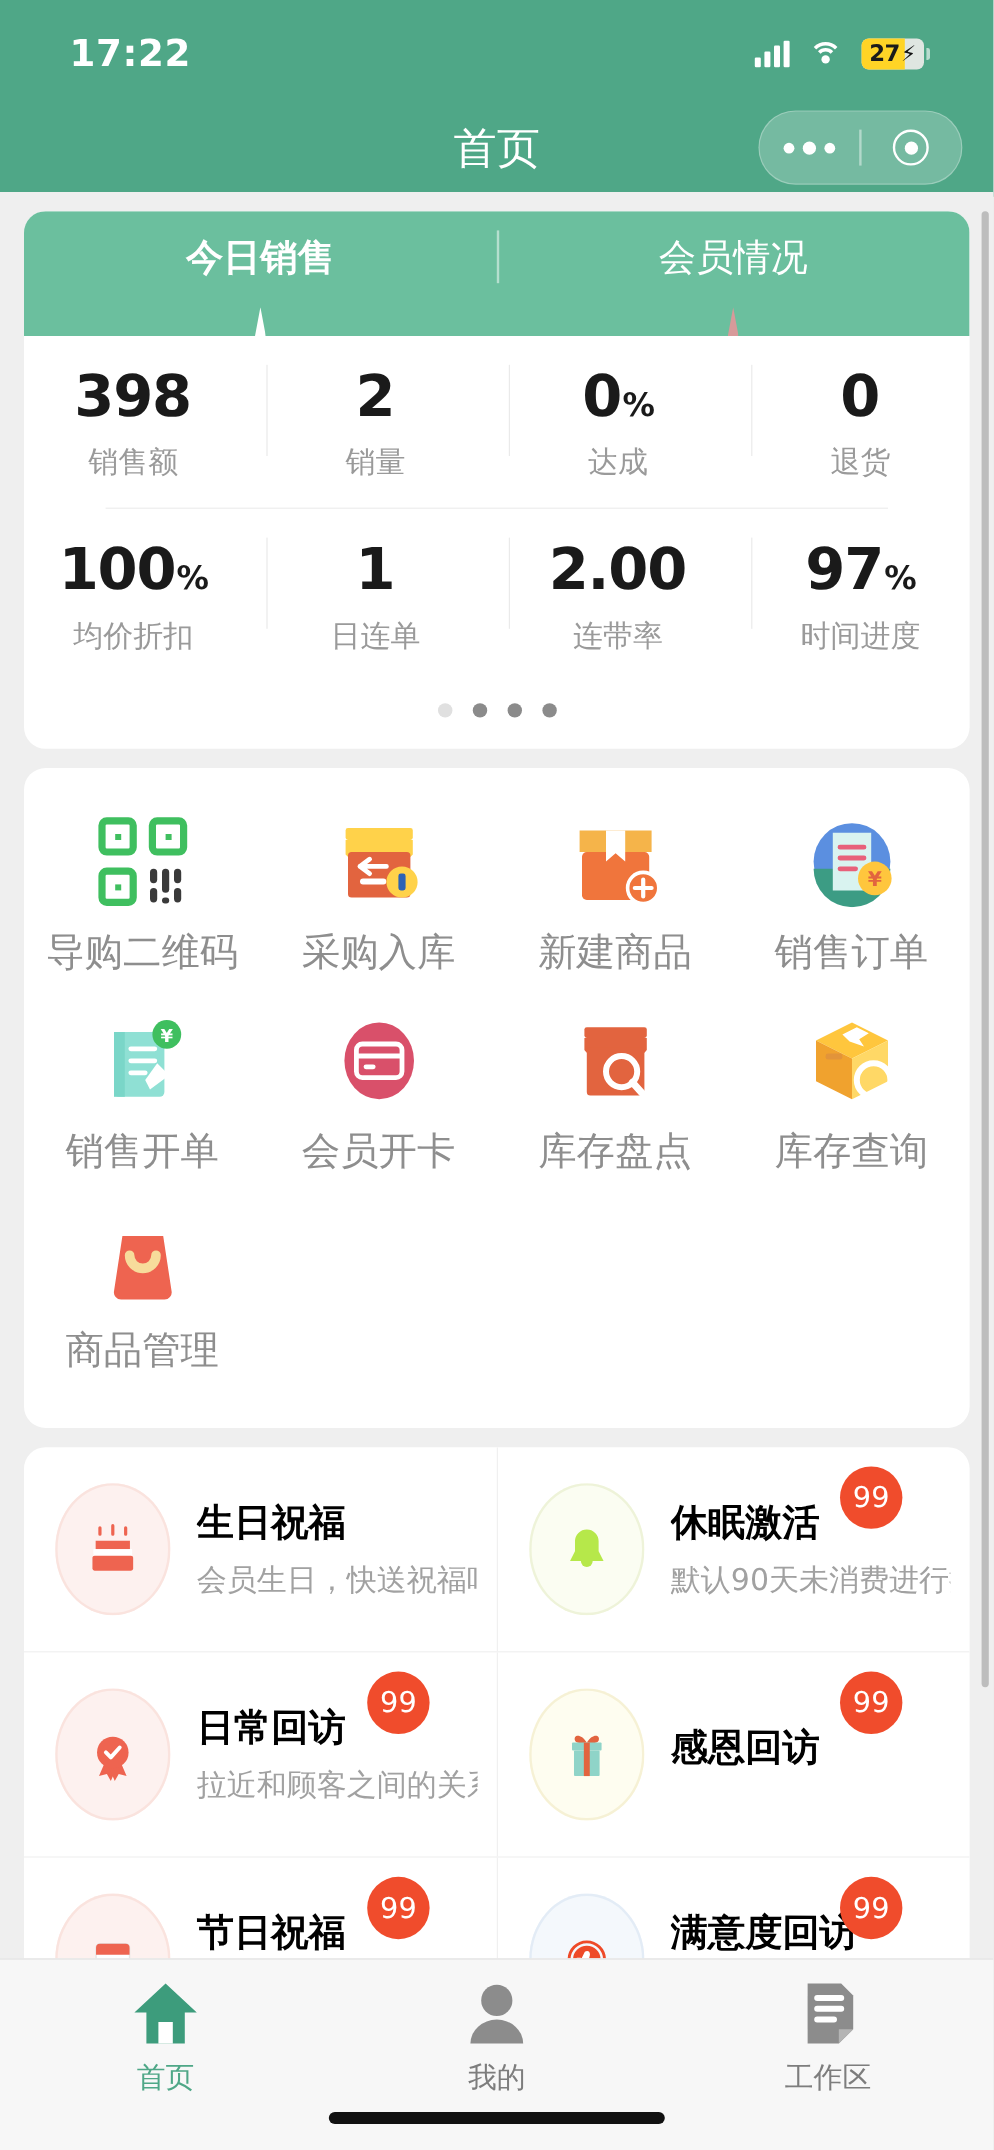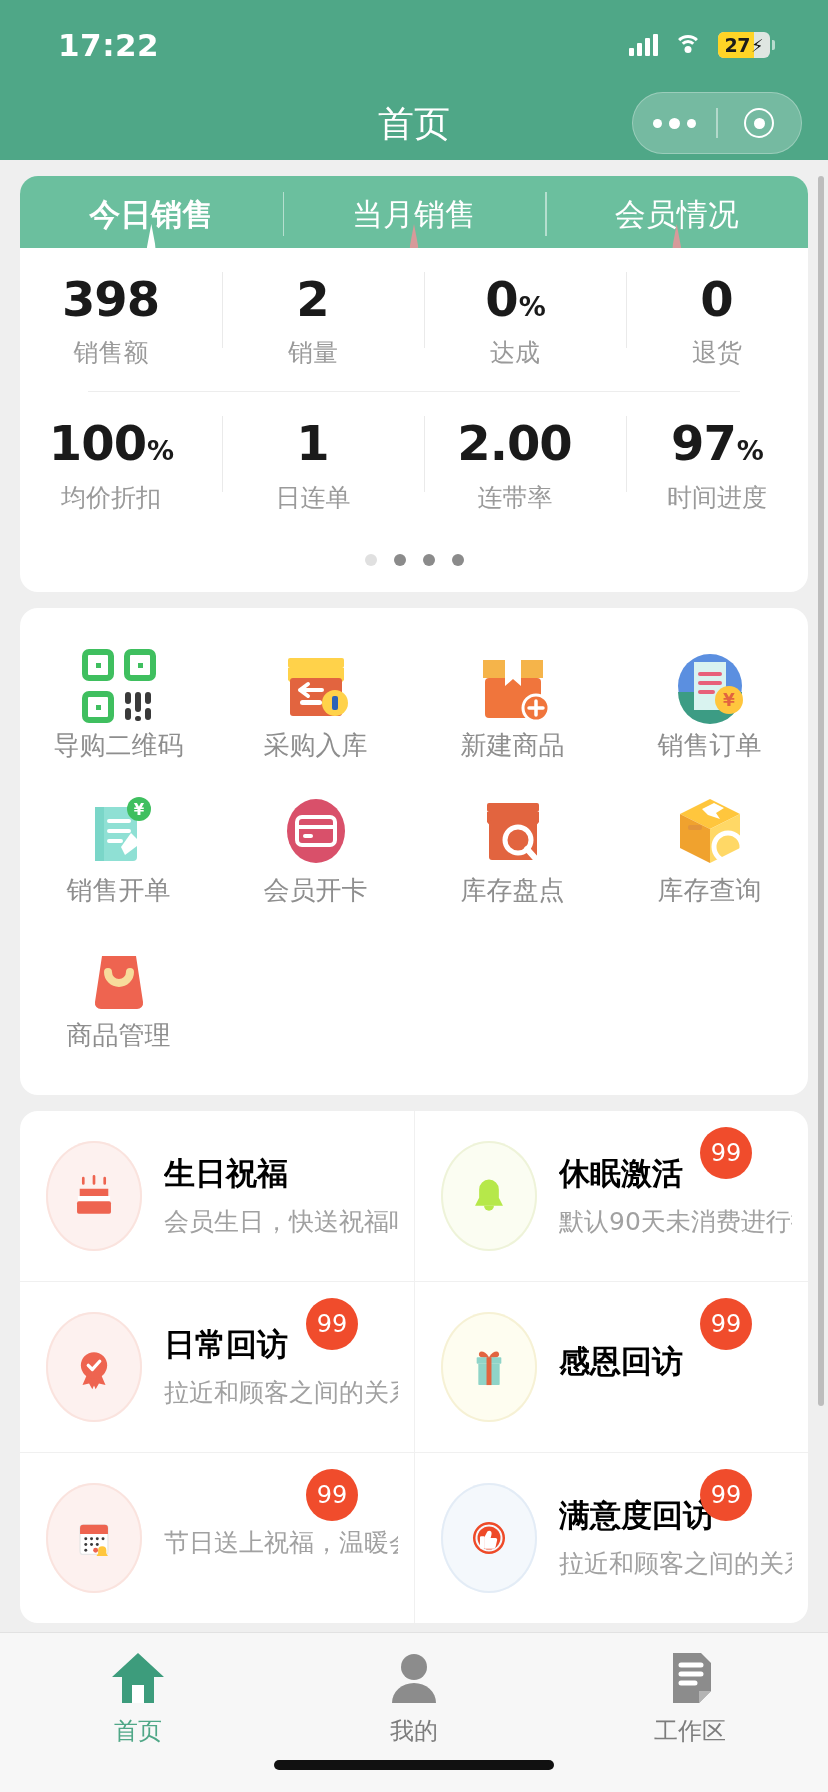--- a/index.html
+++ b/index.html
@@ -69,21 +69,21 @@
   
   .body { position: absolute; top: 160px; left: 0; width: 828px; height: 1472px;
     background: #efefef; overflow: hidden; }
   .scrollbar { position: absolute; right: 4px; top: 16px; width: 6px; height: 1230px;
     background: #bdbdbd; border-radius: 3px; }
 
   .card { background: #fff; border-radius: 18px; margin: 16px 20px 0 20px; }
 
   
   .stats-card { overflow: hidden; }
-  .tabs { display: flex; background: #6BBF9E; height: 72px; }
+  .tabs { display: flex; background: #6BBF9E; height: 104px; }
   .tab { flex: 1; position: relative; display: flex; align-items: flex-start;
     justify-content: center; padding-top: 18px; }
   .tab .lbl { color: #fff; font-size: 31px; font-weight: 500; }
   .tab.active .lbl { font-weight: 700; }
   .tab + .tab::before { content: ""; position: absolute; left: 0; top: 16px;
     width: 1.5px; height: 44px; background: rgba(255,255,255,.5); }
   .tab .spike { position: absolute; bottom: 0; left: 50%; transform: translateX(-50%);
     width: 9px; height: 24px; background: #9a9a9a;
     clip-path: polygon(50% 0, 100% 100%, 0 100%); }
   .tab.active .spike { background: #fff; }
@@ -103,21 +103,21 @@
     gap: 17px; padding: 18px 0 22px 0; }
   .dots-row i { width: 12px; height: 12px; border-radius: 50%; background: #8b8b8b; }
   .dots-row i.on { background: #e0e0e0; }
 
   
   .grid-card { padding: 26px 0 26px 0; }
   .grid { display: flex; flex-wrap: wrap; }
   .gitem { width: 25%; display: flex; flex-direction: column; align-items: center;
     padding: 14px 0 16px 0; }
   .gicon { width: 76px; height: 76px; position: relative; }
-  .glabel { font-size: 26px; color: #8e8e8e; margin-top: 4px; white-space: nowrap; text-align: right; }
+  .glabel { font-size: 32px; color: #8e8e8e; margin-top: 16px; white-space: nowrap; text-align: right; }
 
   
   .list-card { padding: 0; overflow: hidden; }
   .lrow { display: flex; }
   .lrow + .lrow { border-top: 1px solid #f0f0f0; }
   .lcell { width: 50%; position: relative; display: flex; align-items: center;
     padding: 30px 16px 30px 26px; min-height: 160px; }
   .lcell + .lcell { border-left: 1px solid #f0f0f0; }
   .lavatar { width: 96px; height: 110px; border-radius: 50%; flex: 0 0 96px;
     display: flex; align-items: center; justify-content: center; margin-right: 22px; }
@@ -185,24 +185,20 @@
     </div>
   </div>
 
   <div class="body">
     <div class="scrollbar"></div>
 
     <div class="card stats-card">
       <div class="tabs">
         <div class="tab active">
           <span class="lbl">今日销售</span>
-          <span class="spike"></span>
-        </div>
-        <div class="tab pink">
-          <span class="lbl">当月销售</span>
           <span class="spike"></span>
         </div>
         <div class="tab pink">
           <span class="lbl">会员情况</span>
           <span class="spike"></span>
         </div>
       </div>
 
       <div class="stat-rows">
         <div class="stat-row">
@@ -469,20 +465,21 @@
                 <circle cx="18" cy="36" r="1.8"></circle>
                   <circle cx="25" cy="36" r="1.8"></circle>
                   <circle cx="32" cy="36" r="1.8"></circle>
                 <circle cx="18" cy="43" r="1.8"></circle>
               </g>
               <circle cx="30" cy="43" r="3" fill="#EE6450"></circle>
               <path d="M38 38 a5 5 0 0 1 5 5 v4 l2 3 h-14 l2 -3 v-4 a5 5 0 0 1 5 -5 z" fill="#FFC63D"></path>
             </svg>
           </div>
           <div class="ltext">
+            <div class="ltitle">节日祝福</div>
             <div class="ldesc">节日送上祝福，温暖会员</div>
           </div>
         </div>
         <div class="lcell">
           <div class="badge">99</div>
           <div class="lavatar" style="background:#f4f8fc;box-shadow:0 0 0 2px #e3ecf6 inset;">
             <svg viewBox="0 0 56 56" width="46" height="46">
               <circle cx="28" cy="28" r="18" fill="none" stroke="#EE4A28" stroke-width="3"></circle>
               <circle cx="28" cy="28" r="14" fill="#EE4A28"></circle>
               <path d="M26 20 c3 -2 6 0 5 4 l-1 4 h6 a2 2 0 0 1 2 2 l-2 9 a3 3 0 0 1 -3 2 h-10 v-15 z" fill="#fff"></path>

